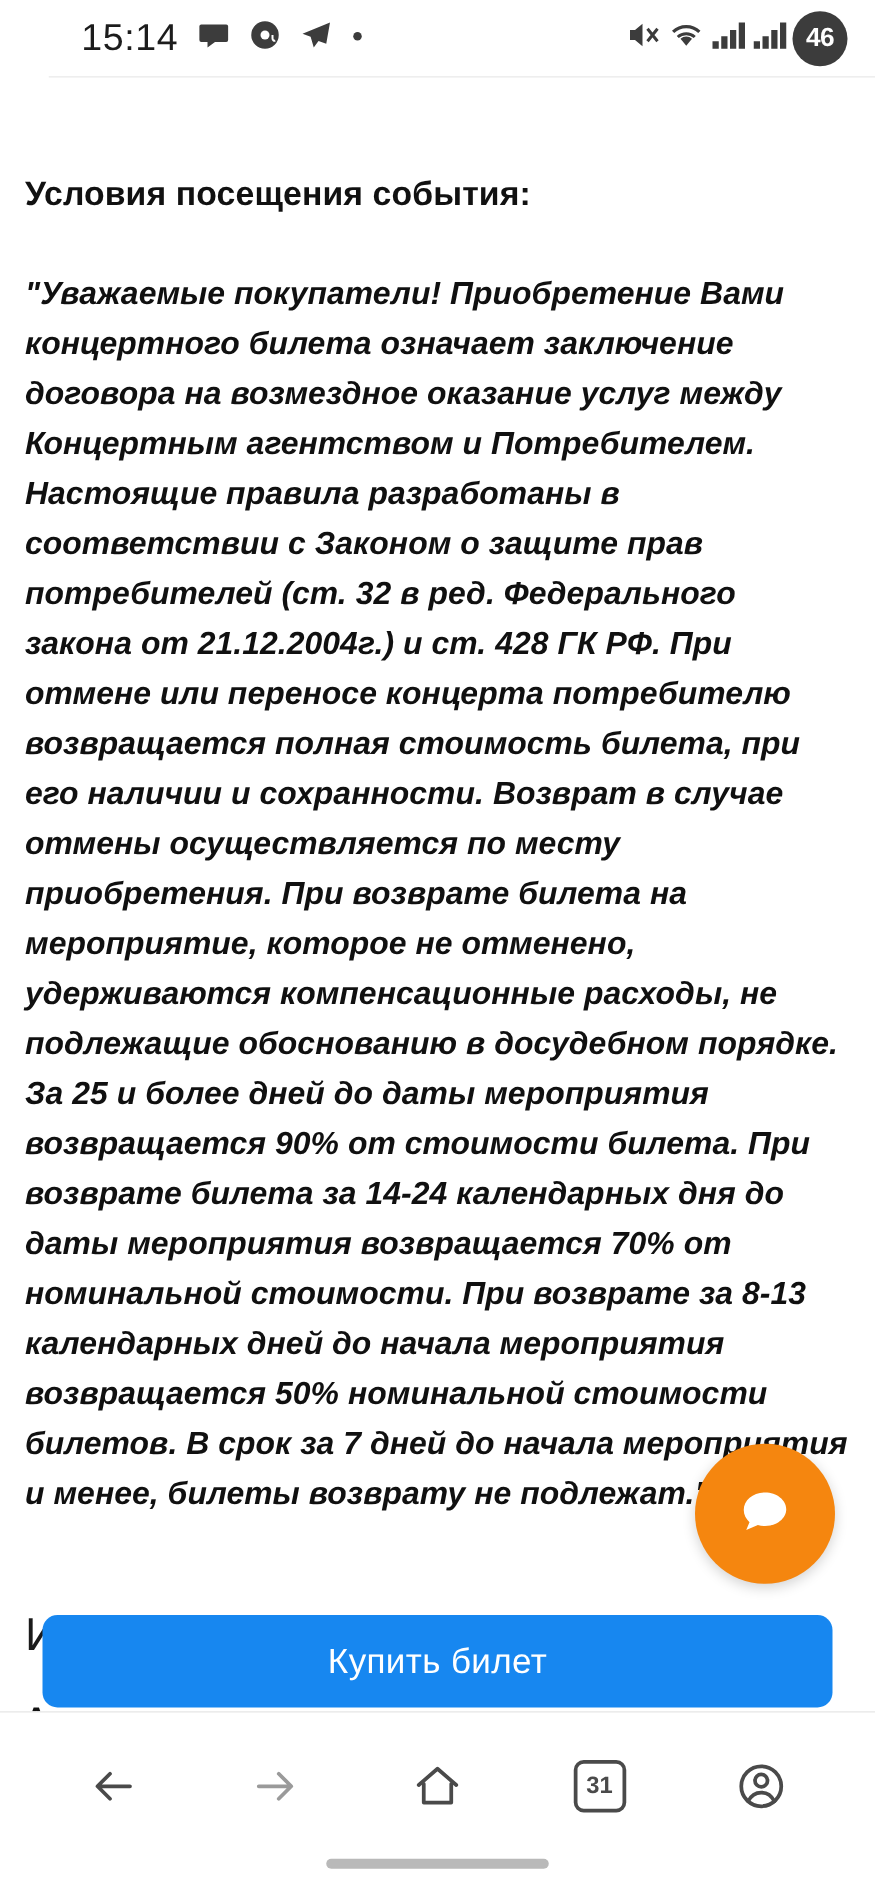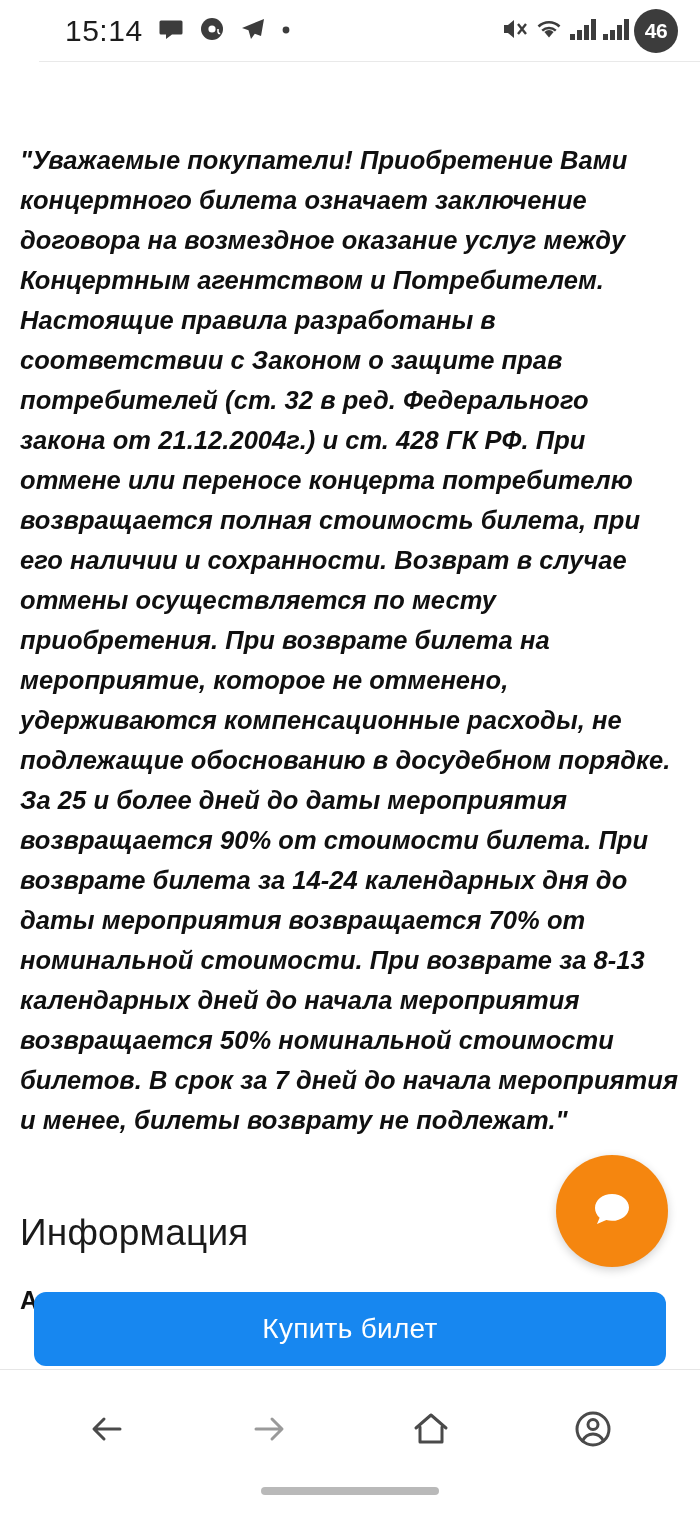--- a/index.html
+++ b/index.html
@@ -247,20 +247,21 @@
             <rect x="9" y="15" width="5" height="10" fill="#3c3c3c"></rect>
             <rect x="16" y="10" width="5" height="15" fill="#3c3c3c"></rect>
             <rect x="23" y="4" width="5" height="21" fill="#3c3c3c"></rect>
           </svg>
       </span>
       <span class="battery">46</span>
     </div>
   </div>
 
   <div class="content">
+    <div class="terms-title">Условия посещения события:</div>
     <div class="terms-body">"Уважаемые покупатели! Приобретение Вами концертного билета означает заключение договора на возмездное оказание услуг между Концертным агентством и Потребителем. Настоящие правила разработаны в соответствии с Законом о защите прав потребителей (ст. 32 в ред. Федерального закона от 21.12.2004г.) и ст. 428 ГК РФ. При отмене или переносе концерта потребителю возвращается полная стоимость билета, при его наличии и сохранности. Возврат в случае отмены осуществляется по месту приобретения. При возврате билета на мероприятие, которое не отменено,  удерживаются компенсационные расходы, не подлежащие обоснованию в досудебном порядке. За 25 и более дней до даты мероприятия возвращается 90% от стоимости билета. При возврате билета за 14-24 календарных дня до даты мероприятия возвращается 70% от номинальной стоимости. При возврате за 8-13 календарных дней до начала мероприятия возвращается 50% номинальной стоимости билетов. В срок за 7 дней до начала мероприятия и менее, билеты возврату не подлежат."</div>
     <div class="section-title">Информация</div>
     <div class="sub-title">Адрес</div>
     <div class="addr-value">ул. Ленина, 85</div>
   </div>
 
   <div class="fab-chat">
     <svg width="54" height="54" viewBox="0 0 54 54">
       <path d="M27 10c9.4 0 17 6 17 13.4 0 7.4-7.6 13.4-17 13.4-2 0-3.9-.27-5.7-.78L12 40l2.6-6.3c-2.8-2.5-4.6-5.9-4.6-9.7C10 16 17.6 10 27 10z" fill="#ffffff"></path>
     </svg>
@@ -282,20 +283,23 @@
             <path d="M7 20h25M23 10l10 10-10 10" stroke="#9a9a9a" stroke-width="3" fill="none" stroke-linecap="round" stroke-linejoin="round"></path>
           </svg>
       </button>
       <button class="nav-btn">
         <svg width="42" height="42" viewBox="0 0 42 42">
             <path d="M6 20 21 7l15 13" stroke="#4a4a4a" stroke-width="3" fill="none" stroke-linecap="round" stroke-linejoin="round"></path>
             <path d="M10 19v15h22V19" stroke="#4a4a4a" stroke-width="3" fill="none" stroke-linecap="round" stroke-linejoin="round"></path>
           </svg>
       </button>
       <button class="nav-btn">
+        <span class="tabs-box">31</span>
+      </button>
+      <button class="nav-btn">
         <svg width="44" height="44" viewBox="0 0 44 44">
             <circle cx="22" cy="22" r="16" stroke="#4a4a4a" stroke-width="3" fill="none"></circle>
             <circle cx="22" cy="17.5" r="5" stroke="#4a4a4a" stroke-width="3" fill="none"></circle>
             <path d="M11.5 34c2.5-5 6.5-7 10.5-7s8 2 10.5 7" stroke="#4a4a4a" stroke-width="3" fill="none" stroke-linecap="round"></path>
           </svg>
       </button>
     </div>
     <div class="home-indicator">
         <div></div>
       </div>

